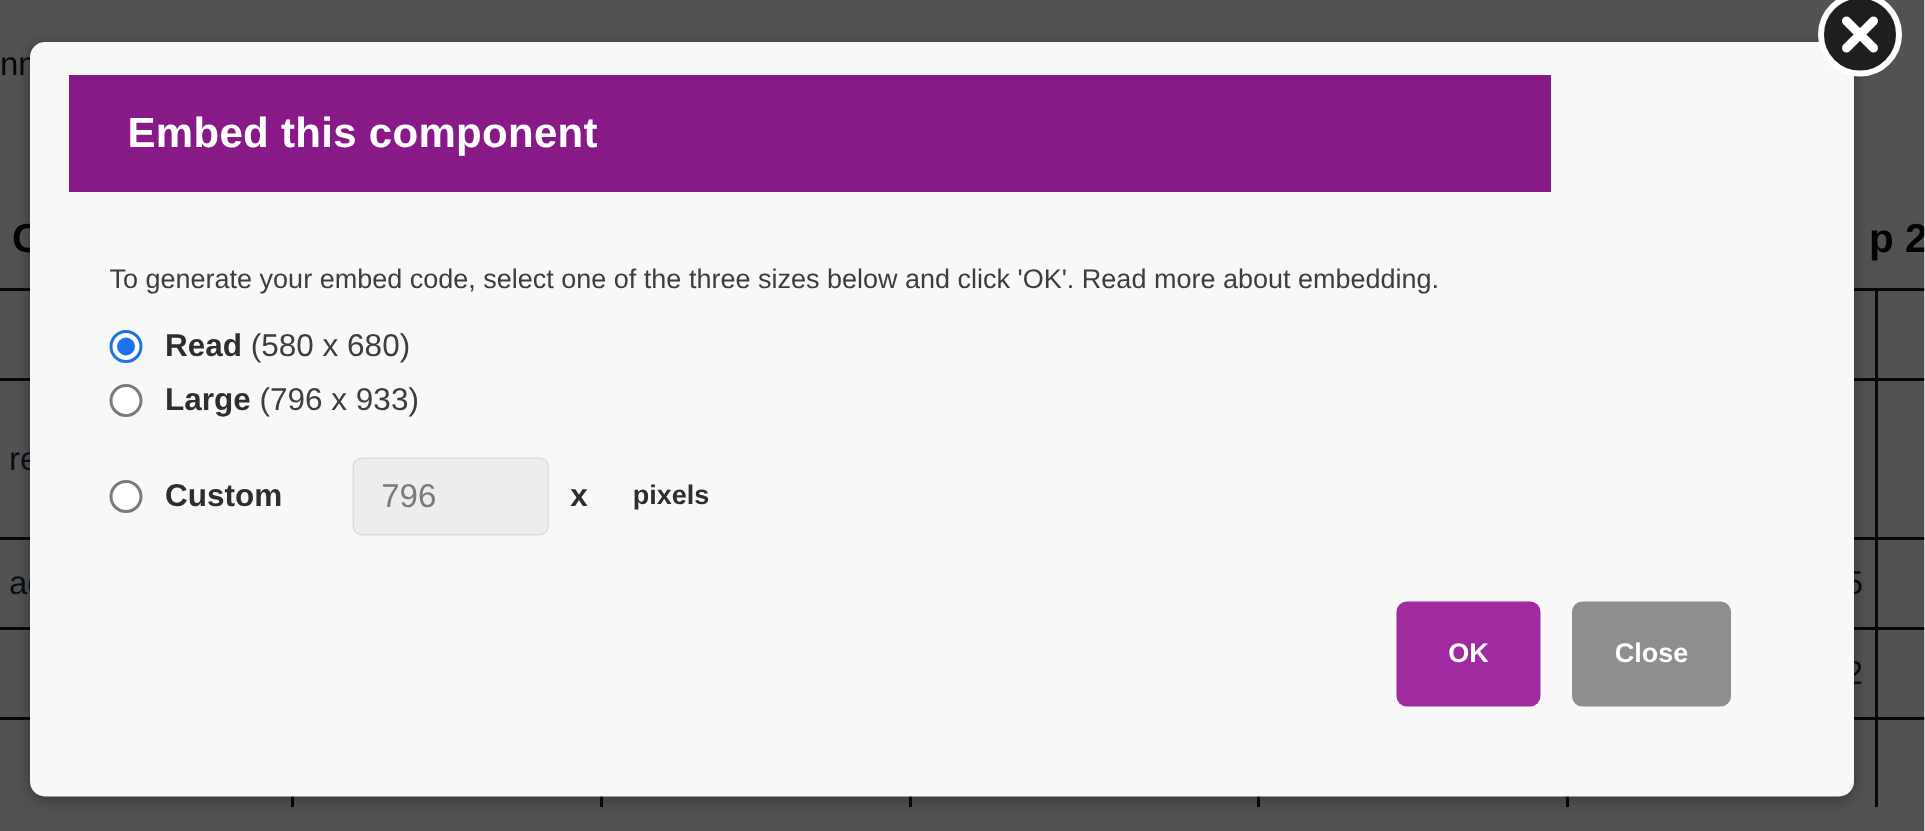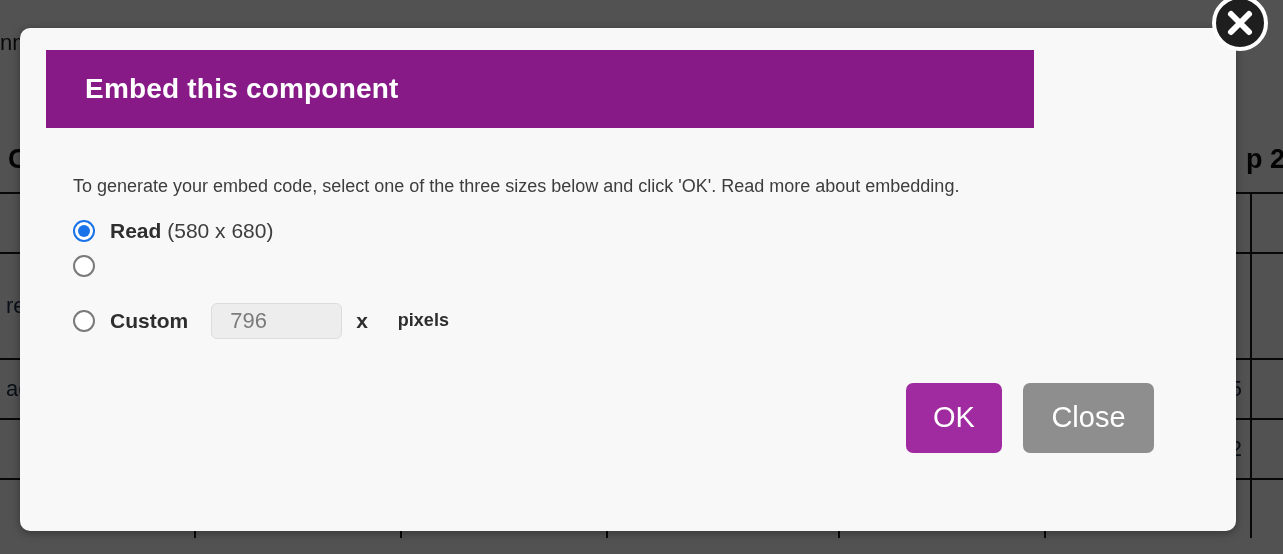--- a/index.html
+++ b/index.html
@@ -162,29 +162,30 @@
   .opt-label .dims { font-weight: normal; color: #3d3d3d; }
 
   .custom-label {
     font-size: 21px;
     font-weight: bold;
     color: #2e2e2e;
     margin-right: 23px;
   }
   .num-input {
     width: 131px;
-    height: 36px;
+    height: 52px;
     background: #ededed;
     border: 1px solid #dcdcdc;
     border-radius: 6px;
     font-size: 22px;
     color: #7b7b7b;
     font-family: "Liberation Sans", sans-serif;
     padding: 0 18px;
     outline: none;
+    margin-left: 24px;
   }
   .num-input::placeholder { color: #7b7b7b; opacity: 1; }
   .x-sep {
     font-size: 21px;
     font-weight: bold;
     color: #2e2e2e;
     margin: 0 14px;
   }
   .pixels-label {
     font-size: 18px;
@@ -197,28 +198,28 @@
     display: flex;
     justify-content: flex-end;
     align-items: center;
     margin-top: 44px;
     padding-right: 29px;
   }
   .btn {
     border: none;
     border-radius: 7px;
     font-family: "Liberation Sans", sans-serif;
-    font-size: 29px;
-    font-weight: normal;
+    font-size: 18px;
+    font-weight: bold;
     color: #ffffff;
     height: 70px;
     cursor: pointer;
   }
   .btn-ok { width: 96px; background: #a02ba0; margin-right: 21px; }
-  .btn-close { width: 131px; background: #8e8e8e; }
+  .btn-close { width: 106px; background: #8e8e8e; }
 
   
   .close-x {
     position: absolute;
     right: 15px;
     top: -5px;
     width: 56px;
     height: 56px;
     border-radius: 50%;
     background: #1e1e1e;
@@ -306,20 +307,21 @@
 
       <div class="intro">To generate your embed code, select one of the three sizes below and click 'OK'. Read more about embedding.</div>
 
       <div class="option-row">
         <span class="radio checked"></span>
         <span class="opt-label"><b>Read</b> <span class="dims">(580 x 680)</span></span>
       </div>
 
       <div class="option-row second">
         <span class="radio"></span>
+        <span class="opt-label"><b>Large</b> <span class="dims">(796 x 933)</span></span>
       </div>
 
       <div class="option-row custom">
         <span class="radio"></span>
         <span class="custom-label">Custom</span>
         <input class="num-input" type="text" placeholder="796" style="">
         <span class="x-sep">x</span>
         <span class="pixels-label">pixels</span>
       </div>
 

